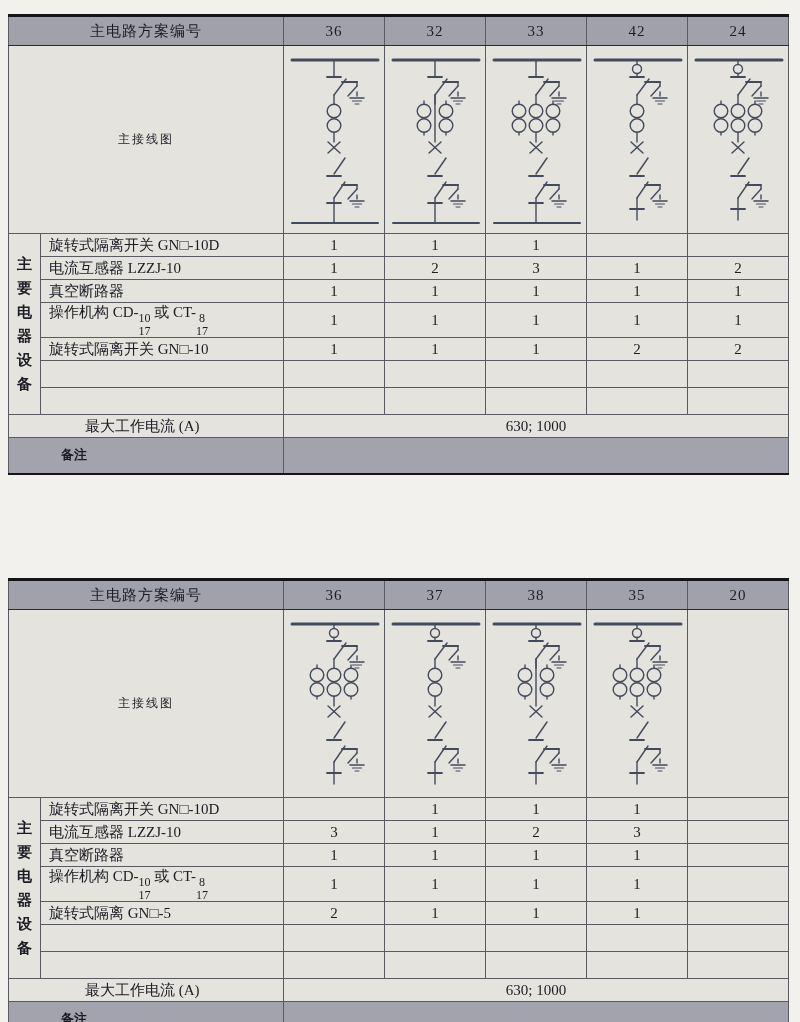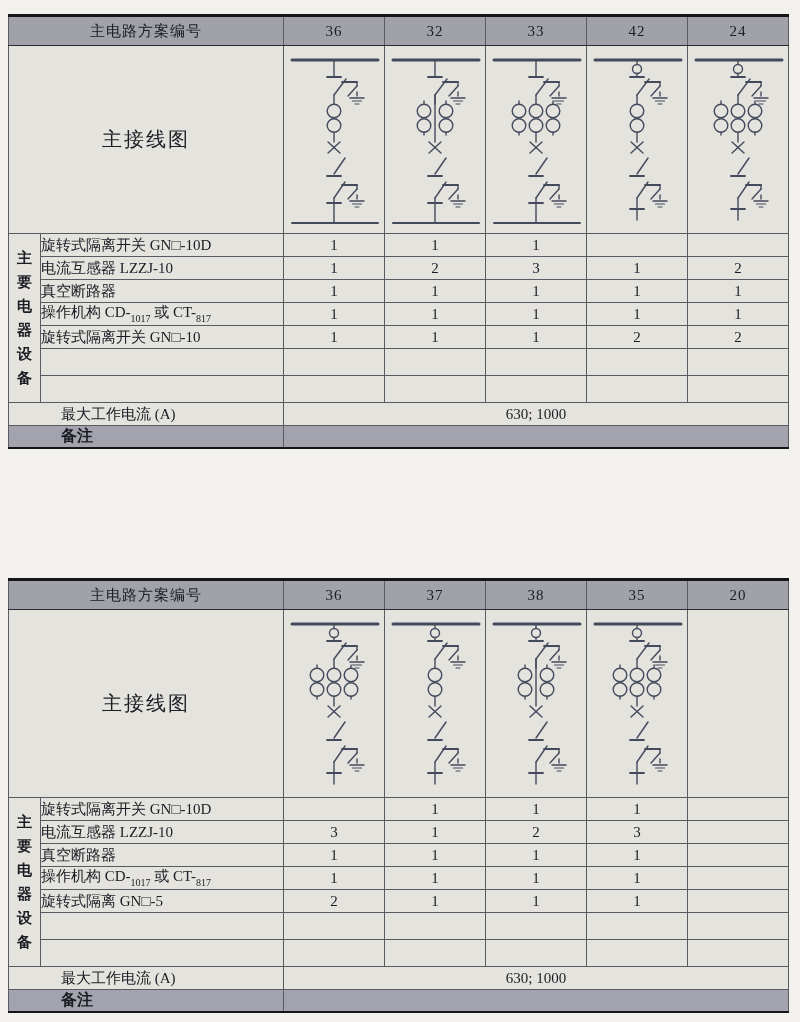--- a/index.html
+++ b/index.html
@@ -19,34 +19,34 @@
     border-top:3.5px solid #141419;
     border-bottom:2.5px solid #141419;
   }
   td{border:1px solid var(--border,#5a5a62);overflow:hidden;vertical-align:middle}
   tr.hdr td{
     background:var(--header-bg,#a1a1a9);height:30px;text-align:center;
     font-weight:normal;font-size:15px;letter-spacing:1px;
     border-bottom:1.5px solid #2a2a30;
   }
   tr.diag-row td{height:188px;text-align:center;vertical-align:middle}
-  td.dl{font-size:20px;letter-spacing:2px}
+  td.dl{font-size:12px;letter-spacing:2px}
   td.dg svg{display:block;margin:4px auto 0 auto}
   tr.eq td{height:23px;font-size:15px}
-  td.lbl{text-align:left;white-space:nowrap}
+  td.lbl{padding-left:8px;text-align:left;white-space:nowrap}
   td.val{text-align:center;font-size:14px}
   tr.emp td{height:27px}
   td.grp{text-align:center;vertical-align:middle;background:var(--cell-bg,#e4e3de)}
   td.grp div{line-height:24px;font-size:15px;font-weight:bold}
   tr.mc td{height:23px;font-size:15px}
-  td.mcl{padding-left:52px}
+  td.mcl{padding-left:76px}
   td.mcv{text-align:center;font-size:14.5px}
-  tr.rk td{height:22px;background:var(--remark-bg,#a1a1a9);font-size:16px;font-weight:bold}
+  tr.rk td{height:36px;background:var(--remark-bg,#a1a1a9);font-size:13px;font-weight:bold}
   td.rkl{padding-left:52px}
-  .frac{display:inline-flex;flex-direction:row;vertical-align:-5px;font-size:10px;line-height:1.05;text-align:center}
+  .frac{display:inline-flex;flex-direction:column;vertical-align:-5px;font-size:12px;line-height:1.05;text-align:center}
 </style>
 </head>
 <body>
 
 <div id="t1" class="tbl-wrap">
     <table class="scheme-table">
       <colgroup>
         <col style="width:32px">
         <col style="width:243px">
         <col style="width:101px">

